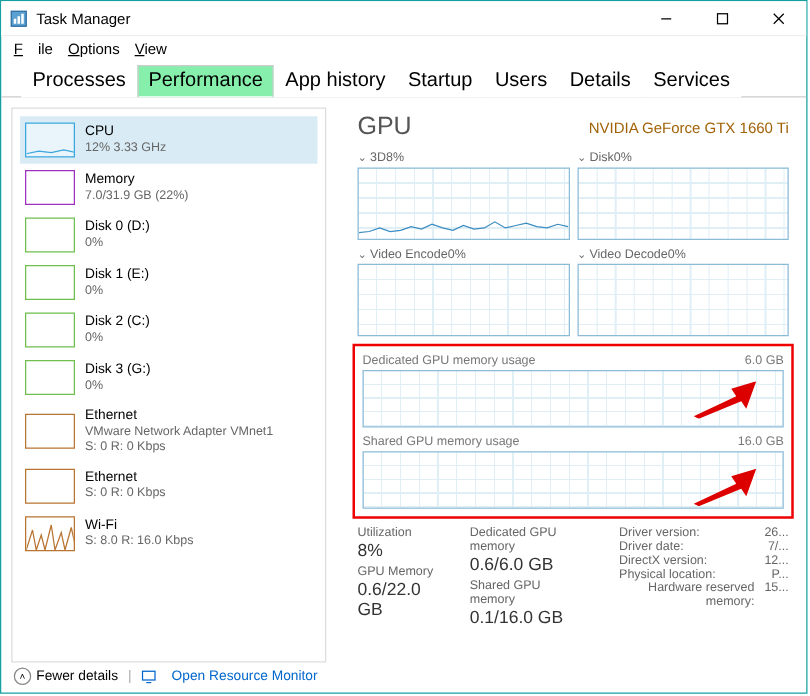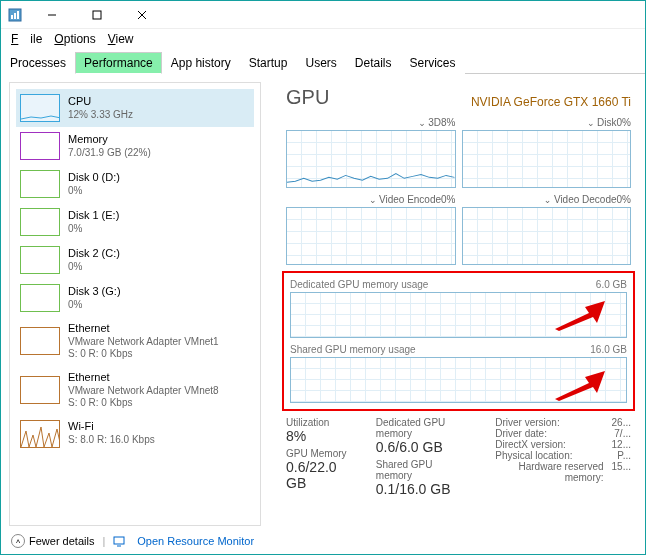--- a/index.html
+++ b/index.html
@@ -6,38 +6,38 @@
 body { background: #fff; width: 648px; height: 557px; overflow: hidden; position: relative; }
 .window { border: 1px solid #14a0a0; width: 646px; height: 555px; position: relative; background: #fff; }
 .titlebar { height: 28px; background: #fff; display: flex; align-items: center; padding: 0 0 0 6px; border-bottom: 1px solid #eee; }
 .titlebar .icon-box { width: 16px; height: 16px; margin-right: 6px; display: flex; align-items: center; justify-content: center; }
 .titlebar .title { font-size: 12px; flex: 1; color: #000; }
 .win-controls { display: flex; }
 .win-btn { width: 45px; height: 28px; display: flex; align-items: center; justify-content: center; font-size: 10px; color: #000; }
 .menubar { height: 20px; display: flex; align-items: center; padding: 0 4px; font-size: 12px; }
 .menubar span { padding: 0 6px; }
 .menubar span u { text-decoration: underline; }
-.tabs { display: flex; padding: 2px 4px 0 0; font-size: 12px; border-bottom: 1px solid #ccc; }
+.tabs { display: flex; padding: 2px 4px 0 16px; font-size: 16px; border-bottom: 1px solid #ccc; }
 .tab { padding: 3px 8px; border: 1px solid transparent; border-bottom: none; cursor: default; position: relative; top: 1px; background: #fff; }
 .tab.active { border-color: #ccc; background: #86efac; border-bottom: 1px solid #fff; }
 .content { display: flex; height: 460px; gap: 11px; }
 .sidebar { width: 252px; border-right: 1px solid #ddd; overflow-y: auto; padding: 6px; margin: 8px 0 8px 8px; border: 1px solid #ddd; }
 .side-item { display: flex; align-items: center; padding: 5px 4px; cursor: default; }
 .side-item.selected { background: #d9ecf5; }
 .thumb { width: 40px; height: 28px; border: 1px solid; margin-right: 8px; flex-shrink: 0; position: relative; overflow: hidden; background: #fff; }
 .side-text { font-size: 11px; line-height: 1.25; }
 .side-text .name { color: #000; }
 .side-text .sub { color: #666; font-size: 10px; }
 .main { flex: 1; padding: 12px 14px 8px 14px; position: relative; }
-.gpu-header { display: flex; justify-content: space-between; align-items: flex-end; margin-bottom: 8px; }
+.gpu-header { display: flex; justify-content: space-between; align-items: center; margin-bottom: 8px; }
 .gpu-header .big { font-size: 20px; color: #555; }
 .gpu-header .name { font-size: 12px; color: #a16207; }
 .graph-row { display: flex; gap: 6px; margin-bottom: 6px; }
 .graph-box { flex: 1; }
-.graph-head { display: flex; justify-content: flex-end; font-size: 10px; color: #666; margin-bottom: 2px; }
+.graph-head { display: flex; justify-content: flex-start; font-size: 10px; color: #666; margin-bottom: 2px; }
 .graph-head .lbl::before { content: "⌄ "; font-size: 9px; }
 .graph { height: 58px; border: 1px solid #8bbbd6; background: repeating-linear-gradient(to right, transparent, transparent 14px, #e0eef6 14px, #e0eef6 15px), repeating-linear-gradient(to bottom, transparent, transparent 11px, #e0eef6 11px, #e0eef6 12px); position: relative; overflow: hidden; }
 .mem-section { border: 2px solid #e00; padding: 4px 4px 6px 4px; margin: 4px -4px 6px -4px; position: relative; }
 .mem-label-row { display: flex; justify-content: space-between; font-size: 10px; color: #777; margin: 2px 2px; }
 .mem-graph { height: 46px; border: 1px solid #8bbbd6; background: repeating-linear-gradient(to right, transparent, transparent 14px, #e0eef6 14px, #e0eef6 15px), repeating-linear-gradient(to bottom, transparent, transparent 10px, #e0eef6 10px, #e0eef6 11px); margin: 0 2px; }
 .stats { display: flex; gap: 24px; font-size: 10px; color: #666; margin-top: 6px; }
 .stats .col .k { font-size: 10px; }
 .stats .col .v { font-size: 14px; color: #333; margin-bottom: 4px; }
 .info-col { margin-left: auto; font-size: 10px; color: #666; }
 .info-col .row { display: flex; justify-content: space-between; gap: 8px; text-align: right; }
@@ -54,20 +54,21 @@
 <div class="window">
   <div class="titlebar">
     <div class="icon-box">
       <svg width="14" height="14">
           <rect x="1" y="1" width="12" height="12" fill="#5aa0d0" stroke="#2a6aa0"></rect>
           <rect x="3" y="7" width="2" height="4" fill="#fff"></rect>
           <rect x="6" y="5" width="2" height="6" fill="#fff"></rect>
           <rect x="9" y="3" width="2" height="8" fill="#fff"></rect>
         </svg>
     </div>
+    <div class="title">Task Manager</div>
     <div class="win-controls">
       <div class="win-btn">
           <svg width="10" height="10">
             <line x1="1" y1="5" x2="9" y2="5" stroke="#000"></line>
           </svg>
         </div>
       <div class="win-btn">
           <svg width="10" height="10">
             <rect x="1" y="1" width="8" height="8" fill="none" stroke="#000"></rect>
           </svg>
@@ -150,21 +151,20 @@
           <div class="side-text">
             <div class="name">Ethernet</div>
             <div class="sub">VMware Network Adapter VMnet1</div>
             <div class="sub">S: 0  R: 0 Kbps</div>
           </div>
         </div>
         <div class="side-item">
           <div class="thumb" style="border-color: rgb(184, 116, 48);"></div>
           <div class="side-text">
             <div class="name">Ethernet</div>
-            <div class="sub">VMware Network Adapter VMnet8</div>
             <div class="sub">S: 0  R: 0 Kbps</div>
           </div>
         </div>
         <div class="side-item">
           <div class="thumb" style="border-color: rgb(184, 116, 48);">
             <svg width="40" height="28">
               <polyline points="0,26 5,10 8,26 12,14 15,26 20,6 23,26 28,12 31,26 36,8 40,26" fill="none" stroke="#b87430"></polyline>
             </svg>
           </div>
           <div class="side-text">

